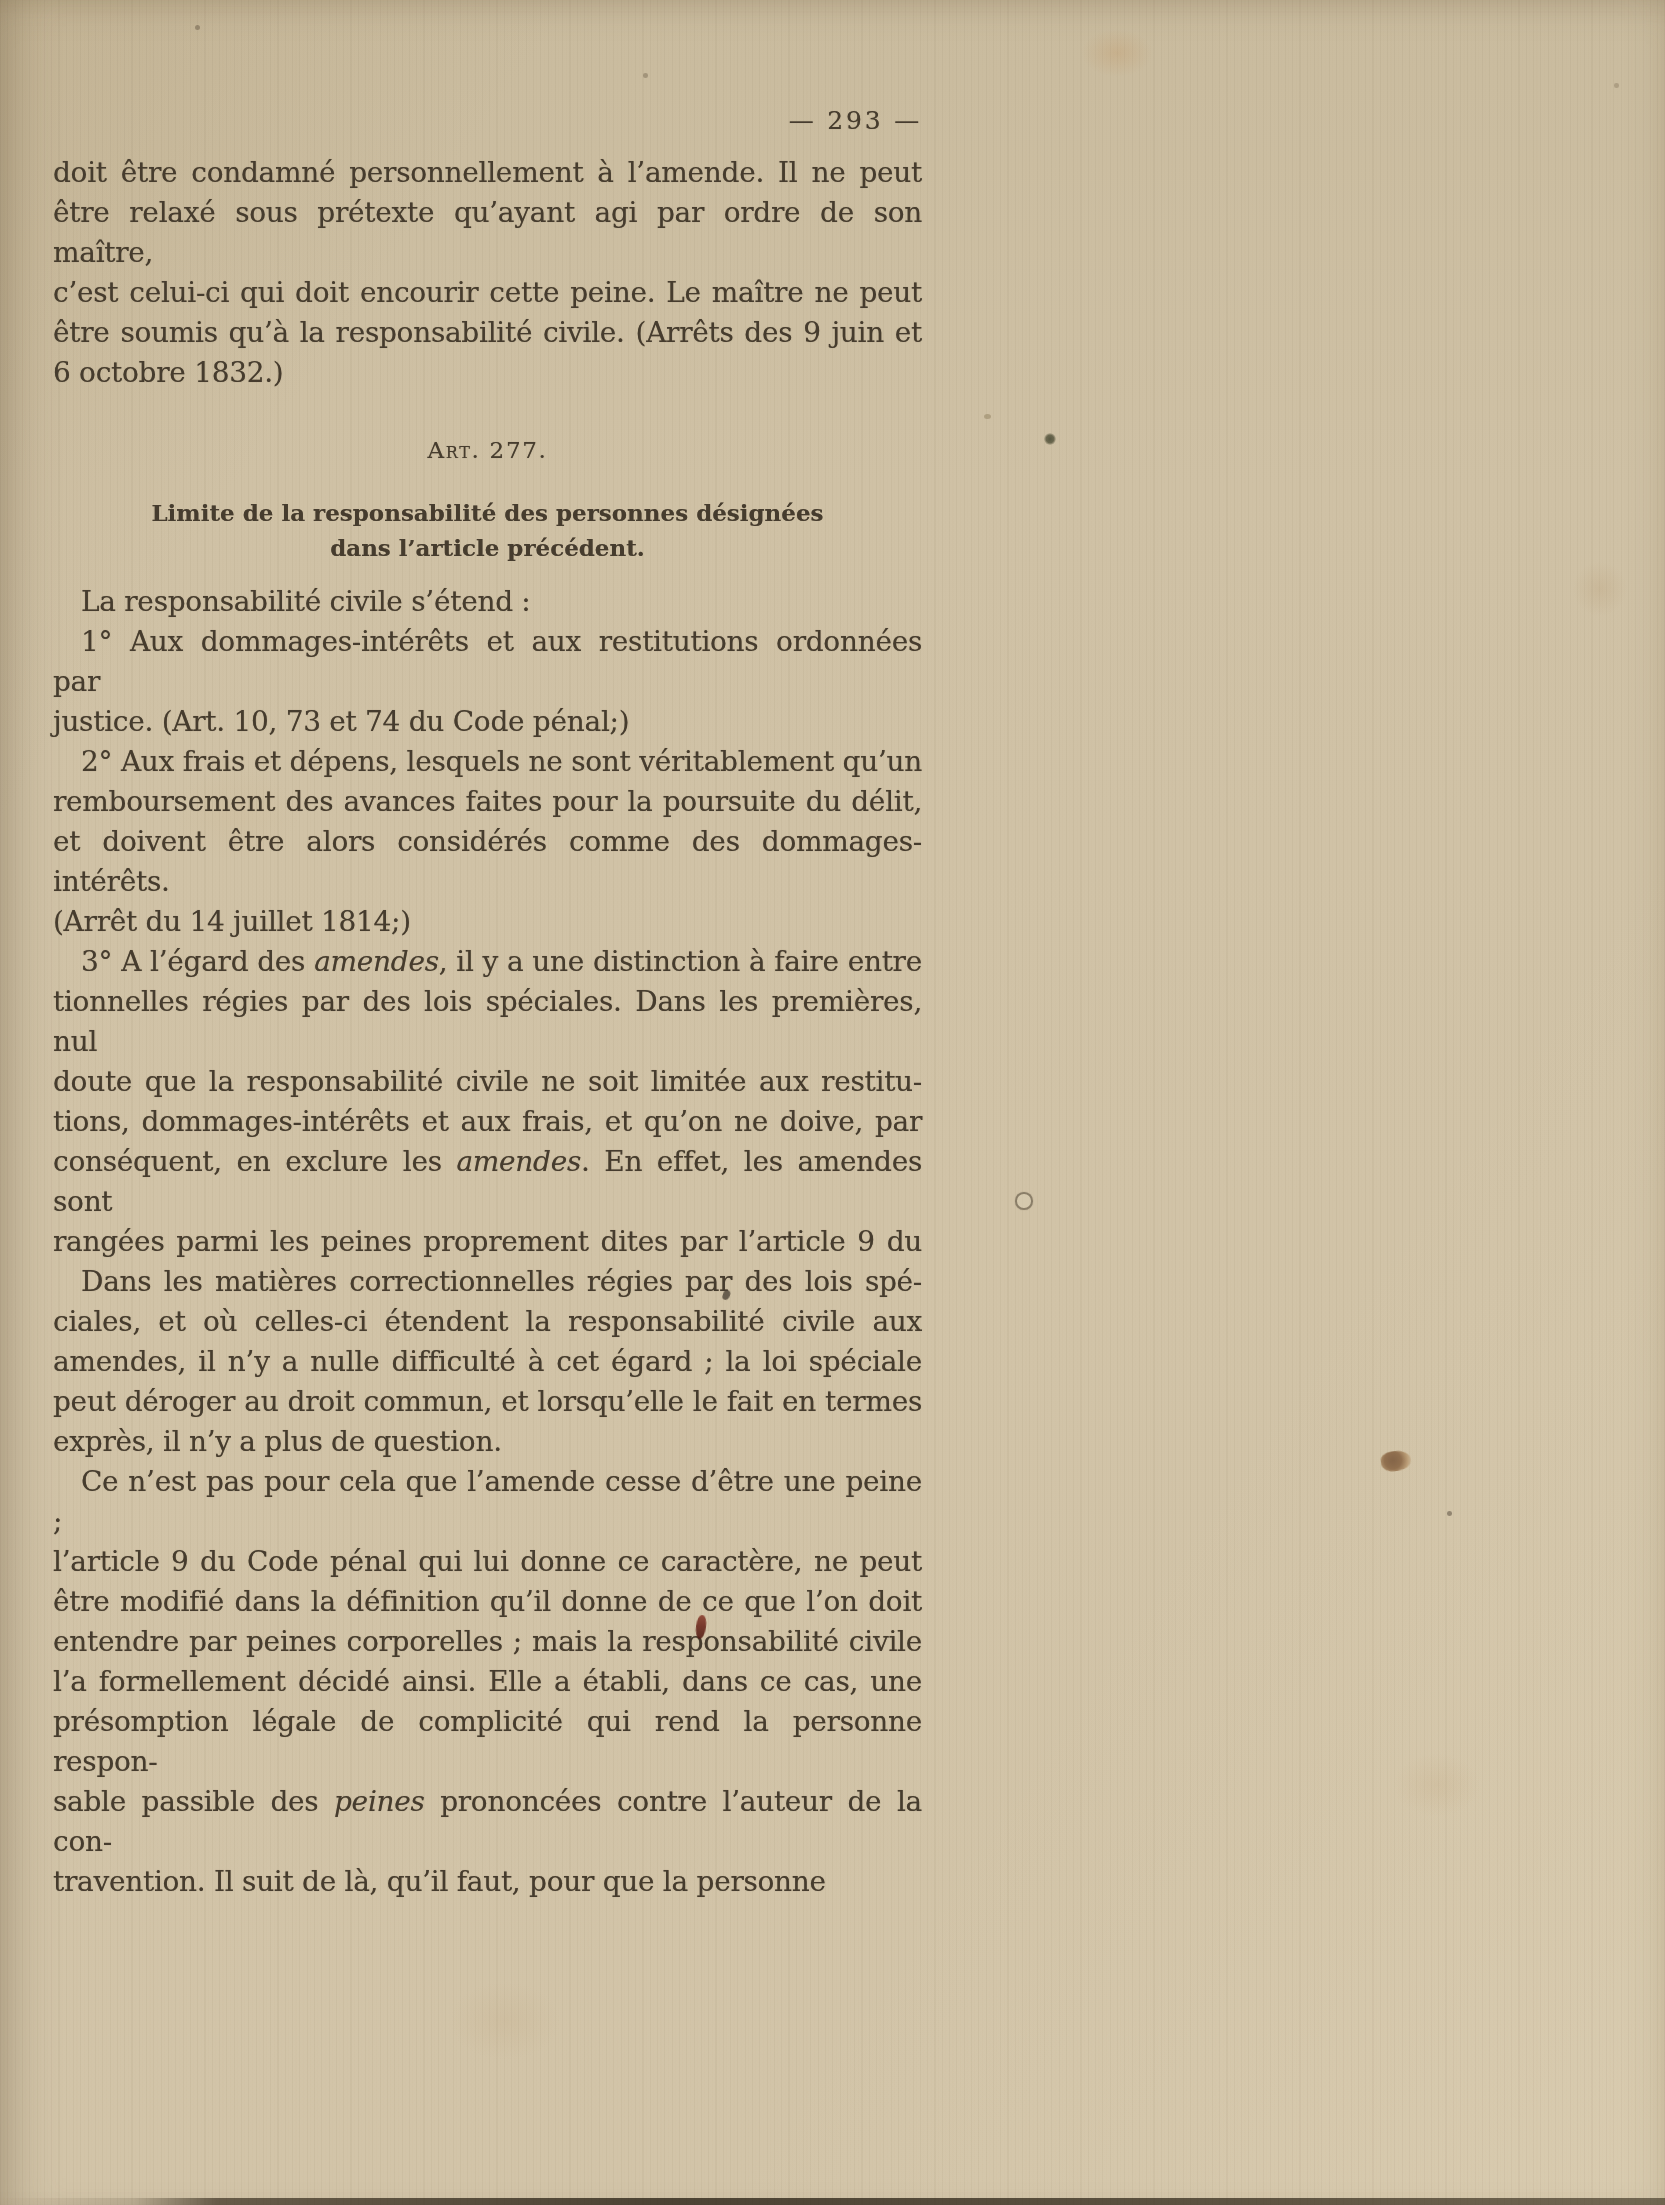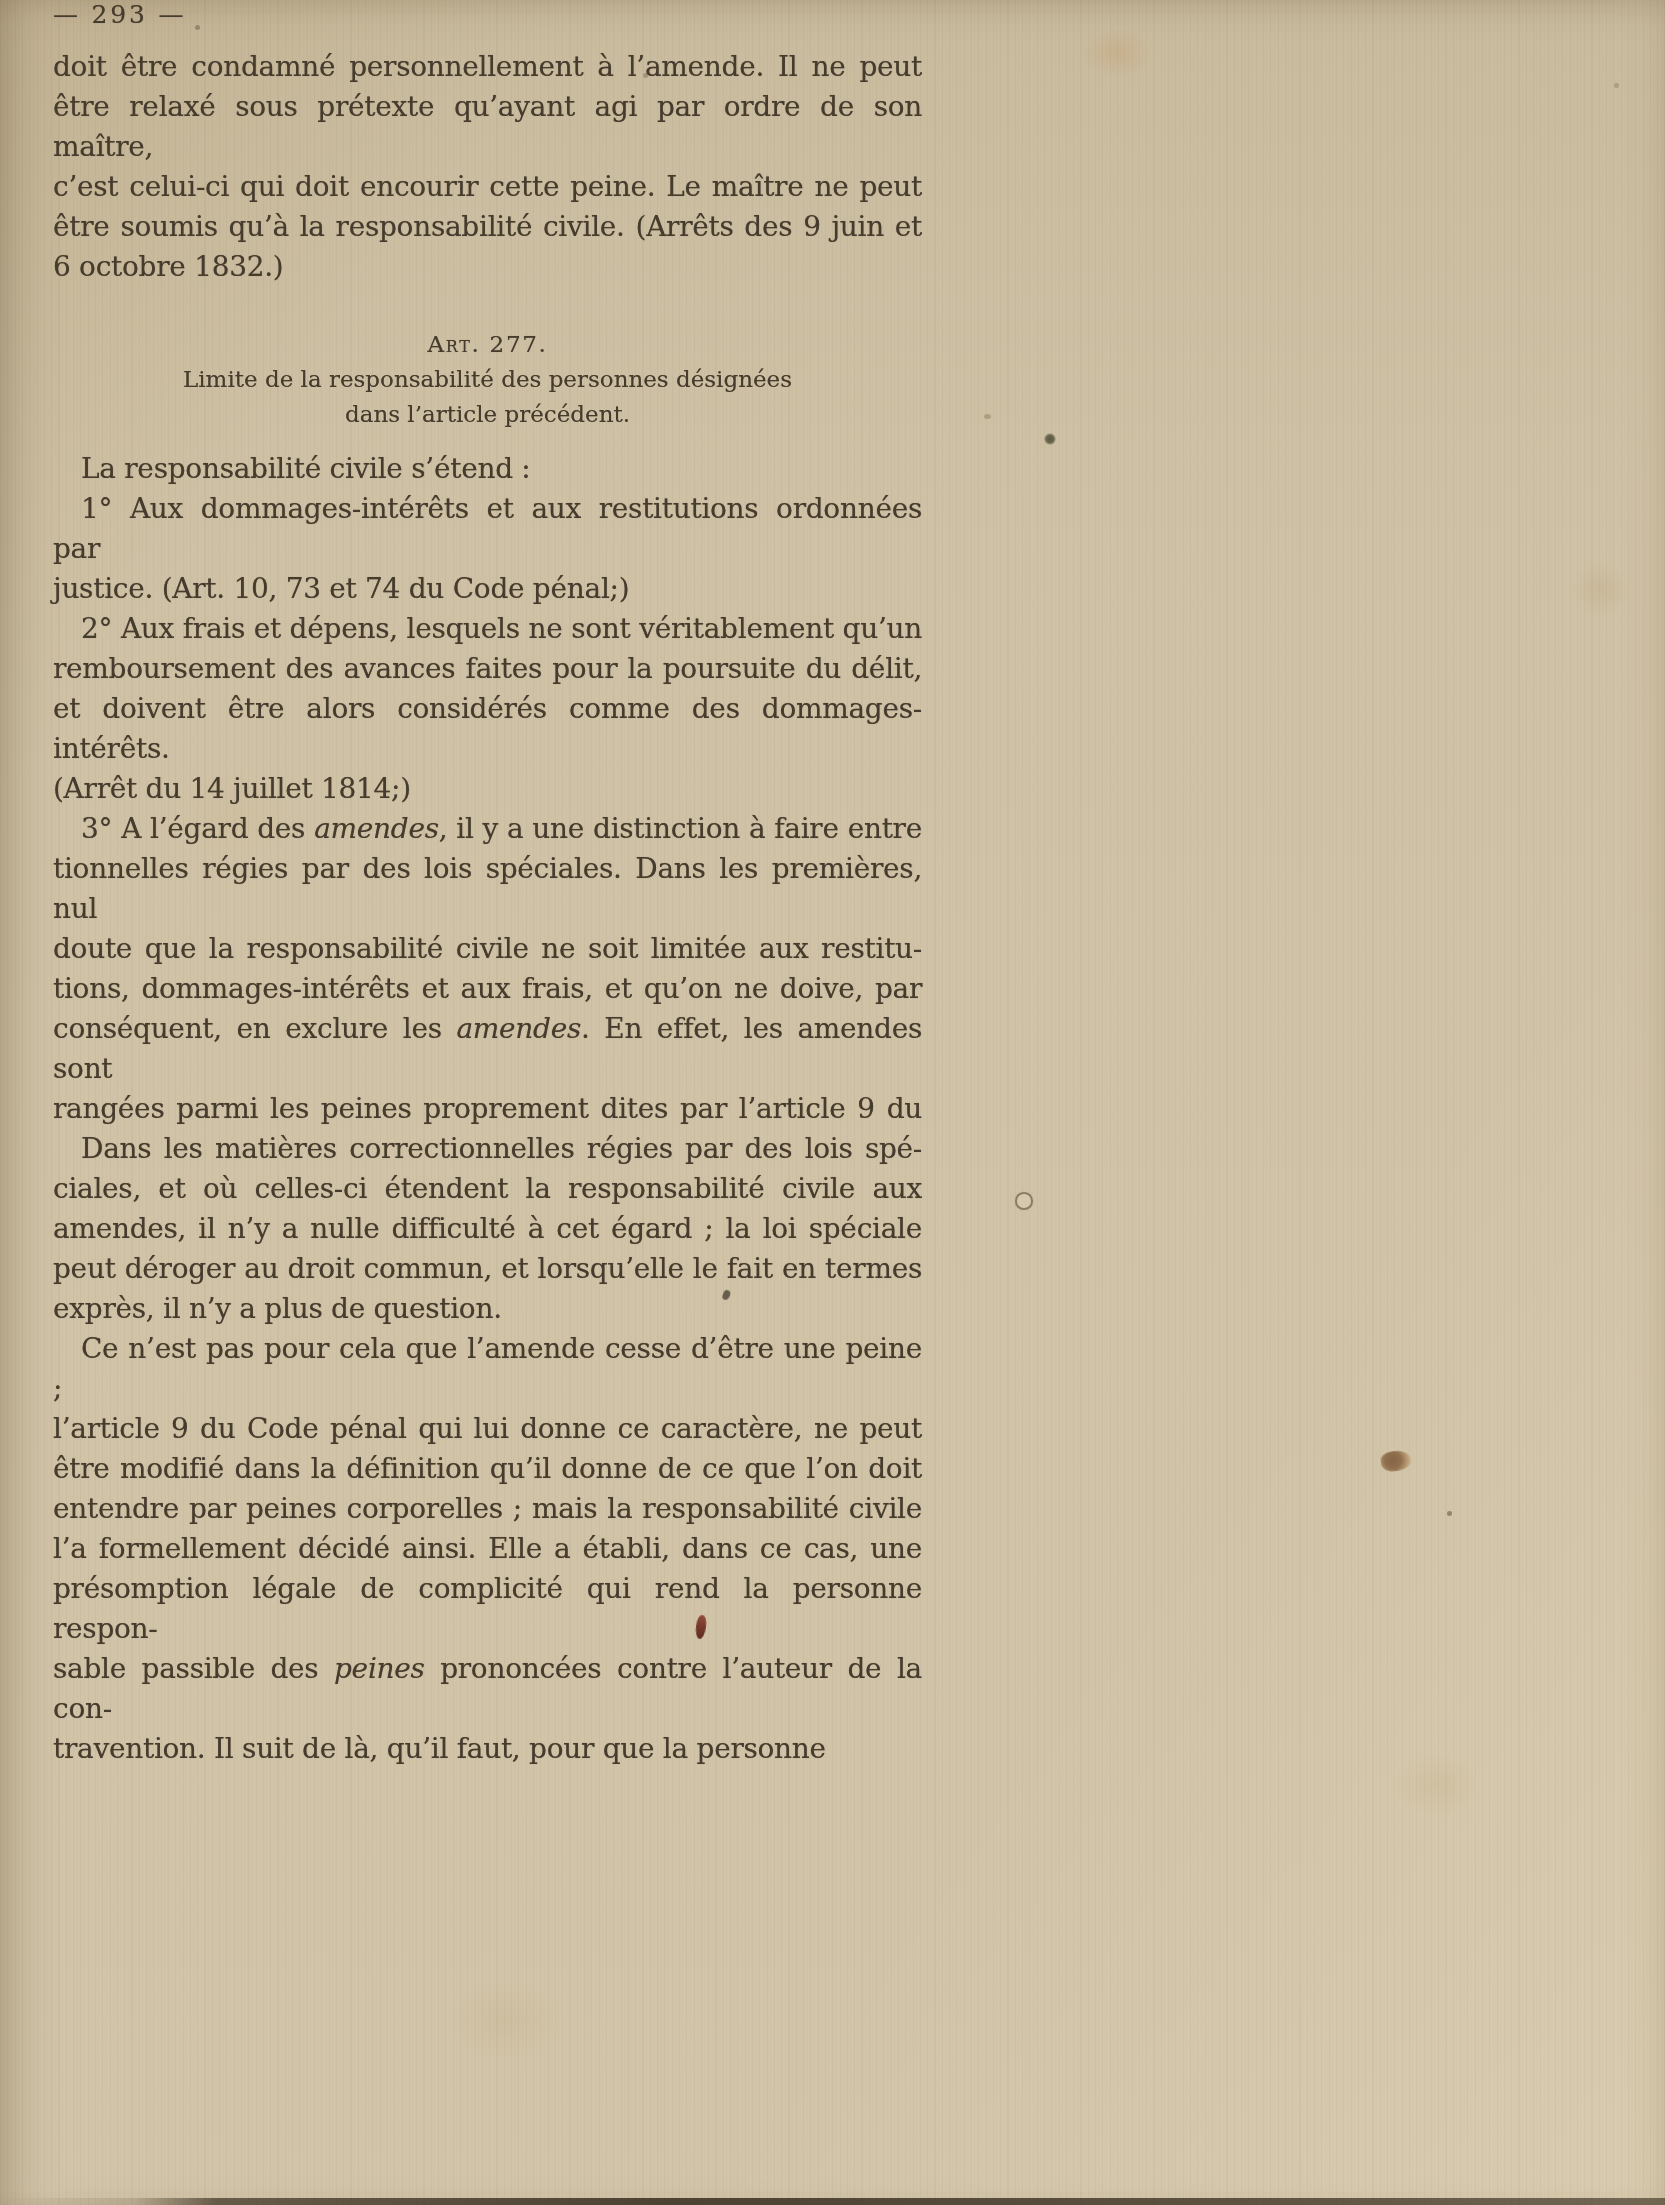--- a/index.html
+++ b/index.html
@@ -40,40 +40,41 @@
         rgba(0,0,0,0) 1.1px, rgba(0,0,0,0) 3.4px,
         rgba(236,226,200,.05) 3.4px, rgba(236,226,200,.05) 4.5px,
         rgba(0,0,0,0) 4.5px, rgba(0,0,0,0) 7.3px);
     mix-blend-mode:multiply;
   }
   .column{
     position:absolute;left:53px;top:0;width:869px;
     color:#463c2e;
   }
   .folio{
-    text-align:left;
+    padding-top:106px;
+    text-align:right;
     font-size:25px;line-height:29px;letter-spacing:2.8px;
     text-shadow:0 0 0.7px rgba(70,58,40,.55);
   }
   .para .line, .intro .line{
     font-size:28px;line-height:40px;letter-spacing:-0.3px;
     text-align:justify;text-align-last:justify;
     text-shadow:0 0 0.7px rgba(70,58,40,.55);
   }
   .line.last{text-align-last:left;}
   .line.ind{text-indent:28px;}
   .intro{margin-top:18px;}
   .art{
     margin:42px 0 0 0;
     font-size:23px;line-height:31px;font-weight:normal;
     font-variant:small-caps;letter-spacing:1.7px;
     text-align:center;
     text-shadow:0 0 0.7px rgba(70,58,40,.55);
   }
-  .subtitle{margin-top:2px;}
+  .subtitle{margin-top:29px;font-weight:bold;}
   .subtitle .cline{
     font-size:23px;line-height:35px;
     text-align:center;
     text-shadow:0 0 0.6px rgba(70,58,40,.5);
   }
   #body{margin-top:17px;}
   i{font-style:italic;}
 
   
   .spot{position:absolute;border-radius:50%;}

